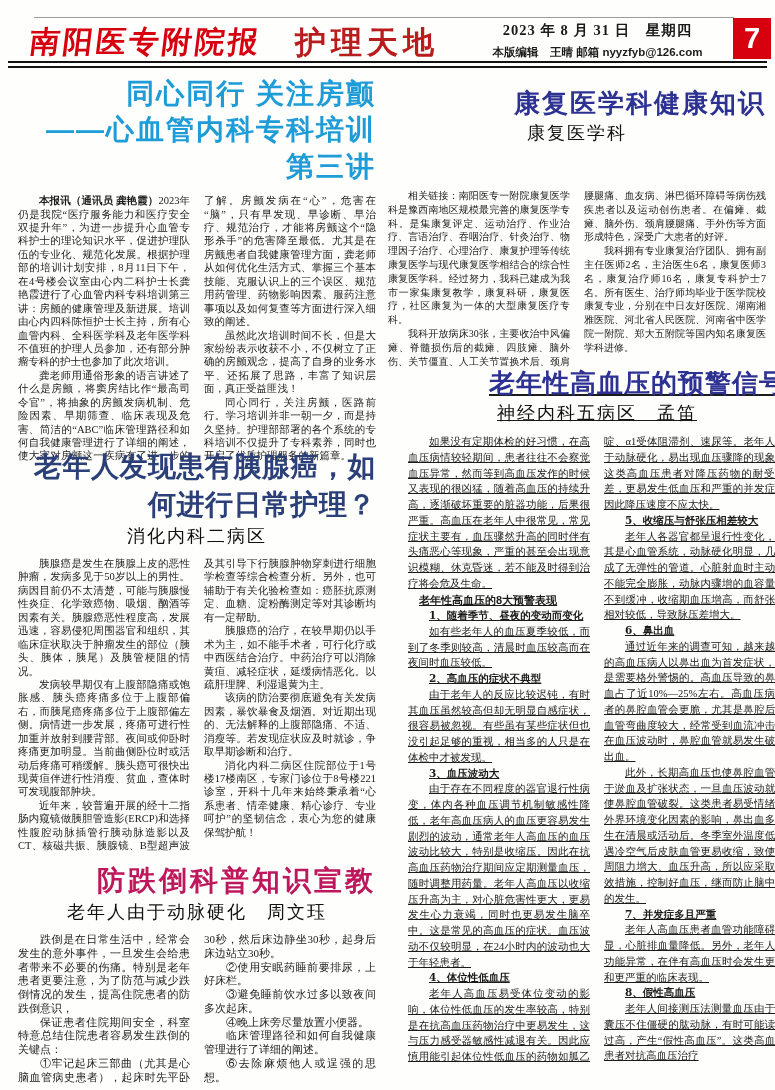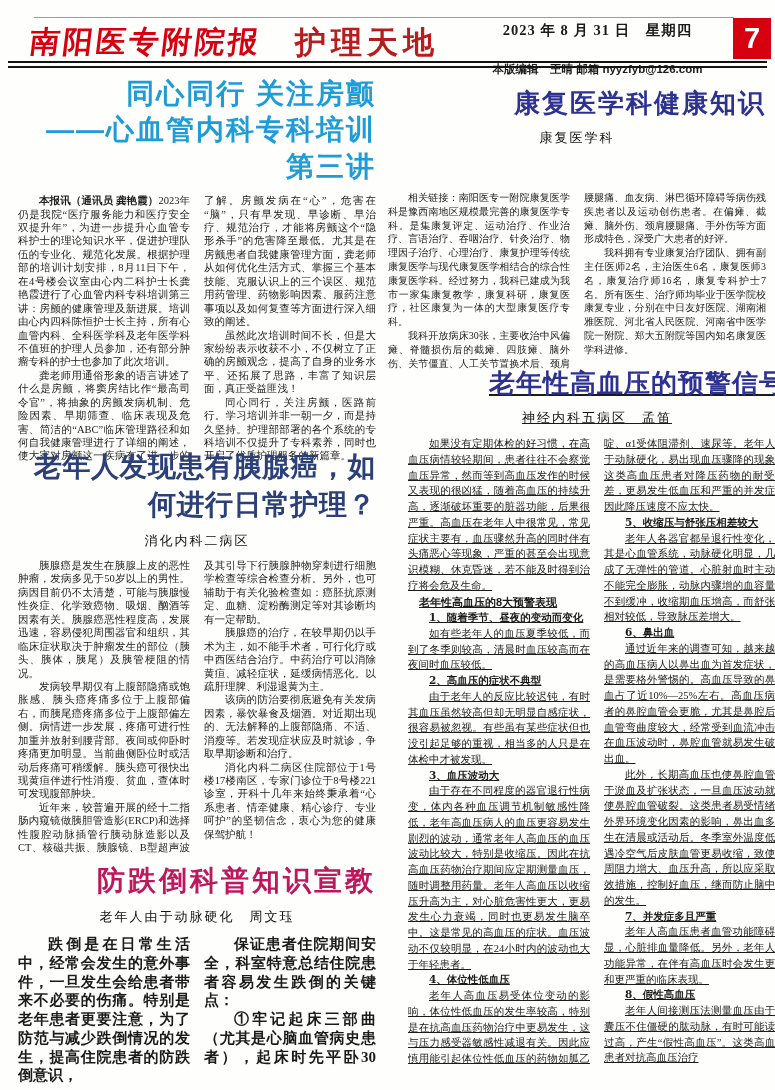--- a/index.html
+++ b/index.html
@@ -16,21 +16,21 @@
     position:absolute; left:30px; top:22px; font-size:30px; font-weight:bold;
     letter-spacing:3px; transform:skewX(-7deg);
     font-family:"DejaVu Serif","Liberation Serif",serif;
   }
   .section-name {
     position:absolute; left:295px; top:22px; font-size:31px; font-weight:900;
     letter-spacing:5px; font-family:"Liberation Sans","DejaVu Sans",sans-serif;
   }
   .dateblock { position:absolute; left:470px; top:21px; width:255px; text-align:center; }
   .date-line { font-size:14.5px; font-weight:bold; letter-spacing:1px; font-family:"Liberation Serif",serif; }
-  .editor-line { font-size:11.5px; font-weight:bold; margin-top:22px; font-family:"Liberation Sans","DejaVu Sans",sans-serif; }
+  .editor-line { font-size:11.5px; font-weight:bold; margin-top:5px; font-family:"Liberation Sans","DejaVu Sans",sans-serif; }
   .page-box {
     position:absolute; left:733px; top:18px; width:38px; height:41px;
     color:#fff; font-size:29px; font-weight:bold; line-height:41px; text-align:center;
     font-family:"Liberation Sans","DejaVu Sans",sans-serif;
   }
   .double-rule { position:absolute; left:8px; top:61px; width:759px; height:7px;
     border-top:2.5px solid #141414; border-bottom:2.5px solid #141414; }
   
   .article { position:absolute; }
   .a-fangchan { left:18px;  top:76px;  width:358px; }
@@ -40,27 +40,27 @@
   .a-gaoxueya { left:408px; top:366px; width:378px;text-decoration:underline; }
 
   .title { text-align:right; font-family:"Liberation Sans","DejaVu Sans",sans-serif; font-weight:900; }
   .t-fangchan { font-size:28px; line-height:1.3; letter-spacing:2px; }
   .t-fangchan .tl { display:block; }
   .t-yixianai { font-size:28px; letter-spacing:0.5px; }
   .t-dietou   { font-size:28px; letter-spacing:3px; }
   .t-kangfu   { font-size:26px; letter-spacing:2px; }
   .t-gaoxueya { font-size:26px; letter-spacing:1px; }
 
-  .byline { text-align:center; font-size:13px; letter-spacing:2px; color:#111;
-            margin-top:8px; font-family:"Liberation Serif","DejaVu Serif",serif; }
+  .byline { text-align:center; font-size:18px; letter-spacing:2px; color:#111;
+            font-family:"Liberation Serif","DejaVu Serif",serif; }
 
   .cols { column-gap:14px; column-count:2; text-align:justify; overflow:hidden; margin-top:9px; }
   .a-fangchan .cols { height:282px; font-size:10.5px; line-height:1.28; }
   .a-yixianai .cols { height:348px; font-size:10.5px; line-height:1.28; }
-  .a-dietou   .cols { height:156px; font-size:15px; line-height:1.25;font-weight:bold; }
+  .a-dietou   .cols { height:156px; font-size:11px; line-height:1.25; }
   .a-kangfu   .cols { height:198px; font-size:10px; line-height:1.38;margin-top:44px; }
   .a-gaoxueya .cols { height:642px; font-size:10.5px; line-height:1.5; }
 
   .para { text-indent:2em; }
   .para strong { font-weight:bold; }
   .para.sec-head { text-indent:1em; font-weight:bold; font-size:11px;
                    font-family:"Liberation Sans","DejaVu Sans",sans-serif; }
   .para.num-head { font-weight:bold; font-family:"DejaVu Serif","Liberation Serif",serif; }
 </style>
 </head>

